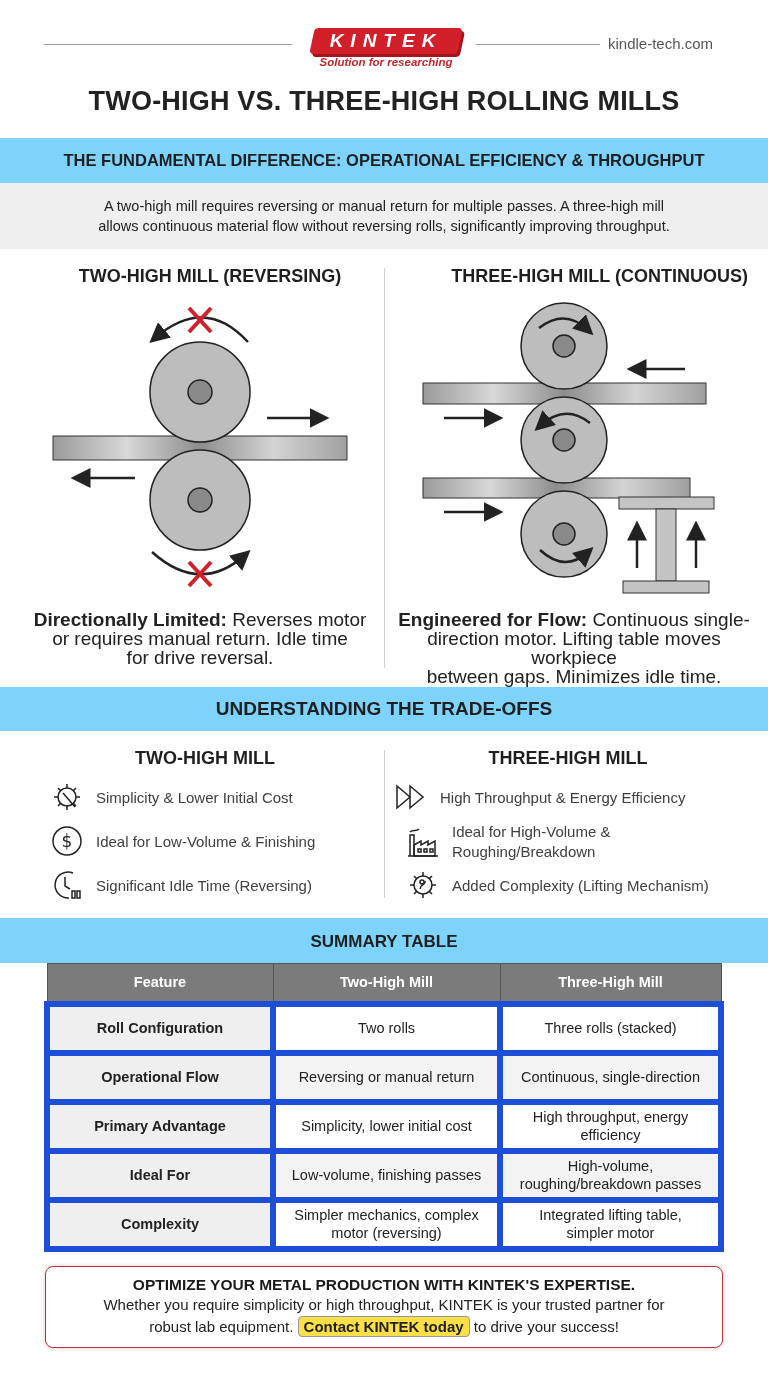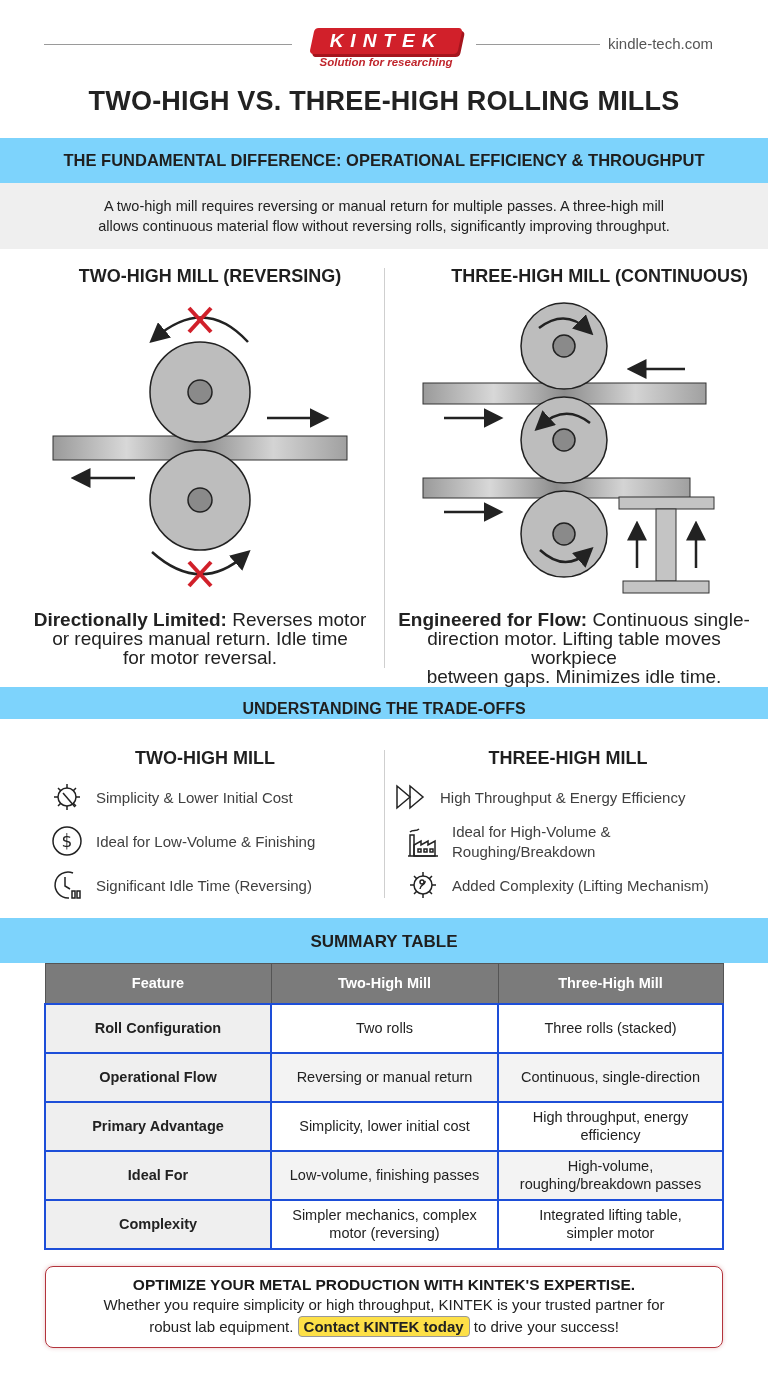--- a/index.html
+++ b/index.html
@@ -14,21 +14,21 @@
   .band { position: absolute; left: 0; width: 768px; background: #7dd3fc; text-align: center; font-weight: bold; color: #1f1f1f; }
   .intro { position: absolute; left: 0; top: 183px; width: 768px; height: 66px; background: #efefef; text-align: center; font-size: 14.5px; line-height: 20px; padding-top: 13px; color: #222; }
   .col-title { position: absolute; text-align: center; font-weight: bold; font-size: 18px; color: #1f1f1f; }
   .vdiv { position: absolute; width: 1px; background: #cfcfcf; }
   .caption { position: absolute; text-align: center; font-size: 19px; line-height: 19px; color: #222; }
   .caption b { font-weight: bold; }
   .to-item { position: absolute; display: flex; align-items: center; font-size: 15px; color: #404040; }
   .to-item .ic { width: 34px; height: 34px; margin-right: 12px; display: flex; align-items: center; justify-content: center; }
   table.sum { position: absolute; left: 44px; top: 963px; width: 680px; border-collapse: collapse; font-size: 14.5px; }
   table.sum th { background: #7b7b7b; color: #fff; font-weight: bold; height: 40px; border: 1px solid #555; }
-  table.sum td { border: 2px solid #1d4ed8; text-align: center; height: 49px; line-height: 18px; padding: 0 6px; color: #222; }
+  table.sum td { border: 6px solid #1d4ed8; text-align: center; height: 49px; line-height: 18px; padding: 0 6px; color: #222; }
   table.sum td.feat { font-weight: bold; background: #efefef; }
   table.sum tr.alt td.v { background: #f3f3f3; }
   table.sum tr td.v { background: #fff; }
   .cta { position: absolute; left: 45px; top: 1266px; width: 678px; height: 82px; border: 1.5px solid #b3343c; border-radius: 8px; text-align: center; box-shadow: 0 0 4px rgba(179,52,60,0.3); }
   .cta-title { font-weight: bold; font-size: 15.5px; margin-top: 9px; color: #1a1a1a; }
   .cta-body { font-size: 15px; line-height: 22px; color: #222; }
   .cta-btn { display: inline-block; border: 1px solid #999; background: #fde047; border-radius: 4px; padding: 0 5px; font-weight: bold; line-height: 19px; }
 </style>
 </head>
 <body>
@@ -116,29 +116,29 @@
     <rect x="256" y="219" width="20" height="72"></rect>
     <rect x="223" y="291" width="86" height="12"></rect>
   </g>
   <line x1="237" y1="278" x2="237" y2="238" stroke="#222" stroke-width="2.5" marker-end="url(#ah2)"></line>
   <line x1="296" y1="278" x2="296" y2="238" stroke="#222" stroke-width="2.5" marker-end="url(#ah2)"></line>
 </svg>
 
 <div class="caption" style="left:30px;width:340px;top:610px;">
   <div><b>Directionally Limited:</b><span> Reverses motor</span></div>
   <div>or requires manual return. Idle time</div>
-  <div>for motor reversal.</div>
+  <div>for drive reversal.</div>
 </div>
 <div class="caption" style="left:394px;width:360px;top:610px;">
   <div><b>Engineered for Flow:</b><span> Continuous single-</span></div>
   <div>direction motor. Lifting table moves workpiece</div>
   <div>between gaps. Minimizes idle time.</div>
 </div>
 
-<div class="band" style="top:687px;height:32px;line-height:44px;font-size:16px;">UNDERSTANDING THE TRADE-OFFS</div>
+<div class="band" style="top:687px;height:44px;line-height:44px;font-size:19px;">UNDERSTANDING THE TRADE-OFFS</div>
 <div class="col-title" style="left:20px;width:370px;top:748px;">TWO-HIGH MILL</div>
 <div class="col-title" style="left:384px;width:368px;top:748px;">THREE-HIGH MILL</div>
 <div class="vdiv" style="left:384px;top:750px;height:148px;"></div>
 
 <div class="to-item" style="left:50px;top:780px;">
   <span class="ic">
     <svg width="32" height="32" viewBox="0 0 32 32" fill="none" stroke="#222" stroke-width="1.5">
         <circle cx="16" cy="16" r="9"></circle>
         <path d="M16 3v4M16 25v4M3 16h4M25 16h4M7 7l3 3M22 22l3 3M25 7l-3 3M10 22l-3 3"></path>
         <path d="M12 12l12 14"></path>

